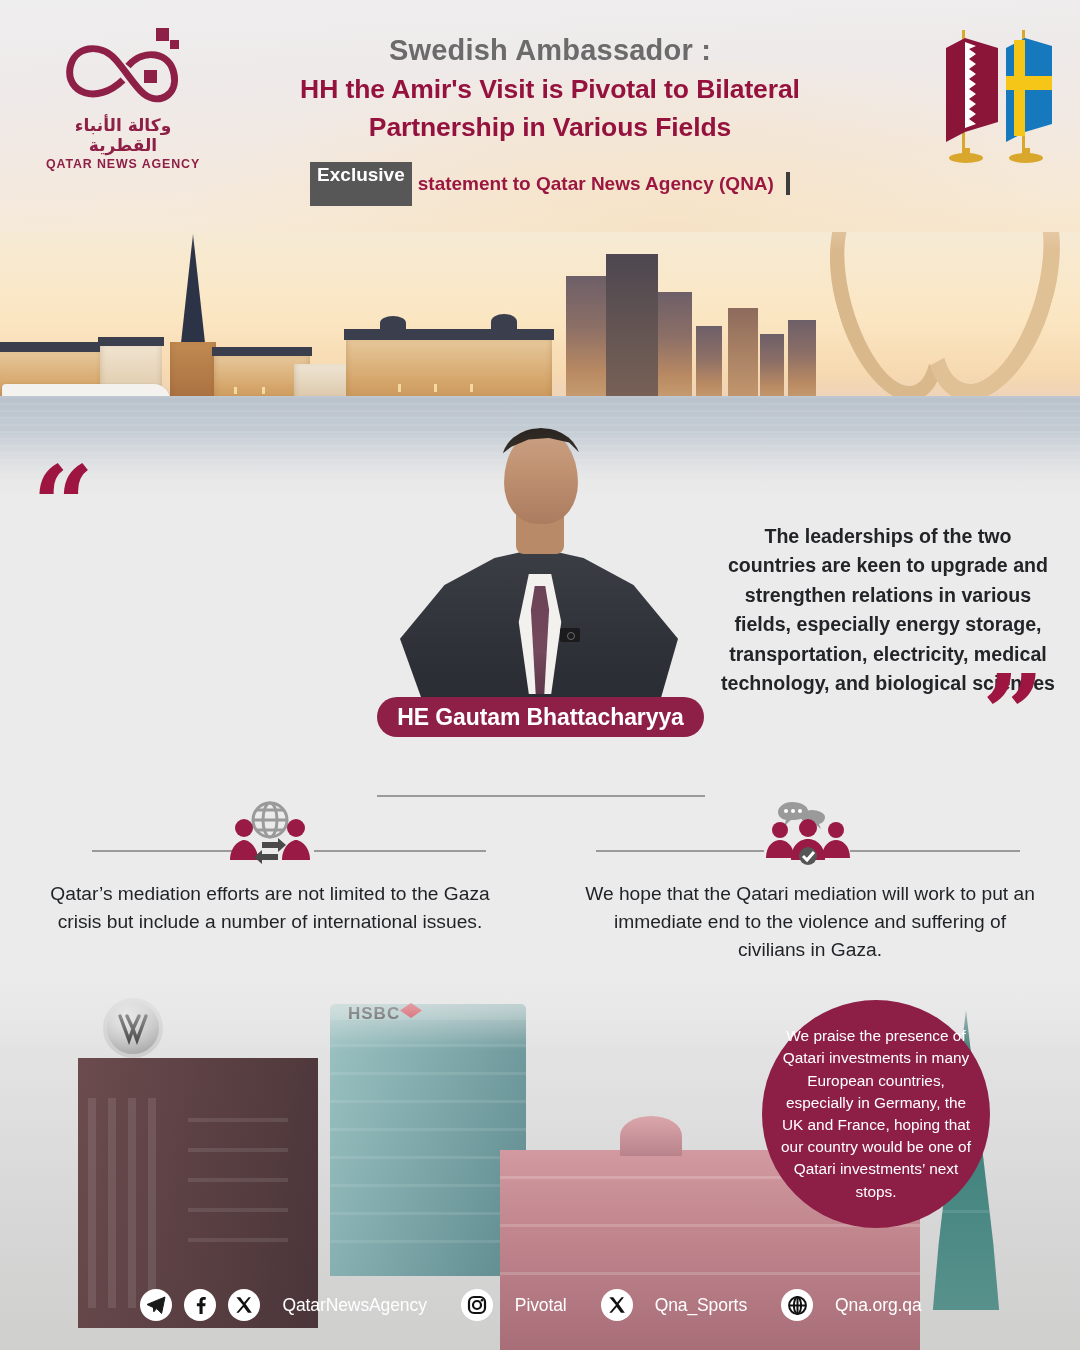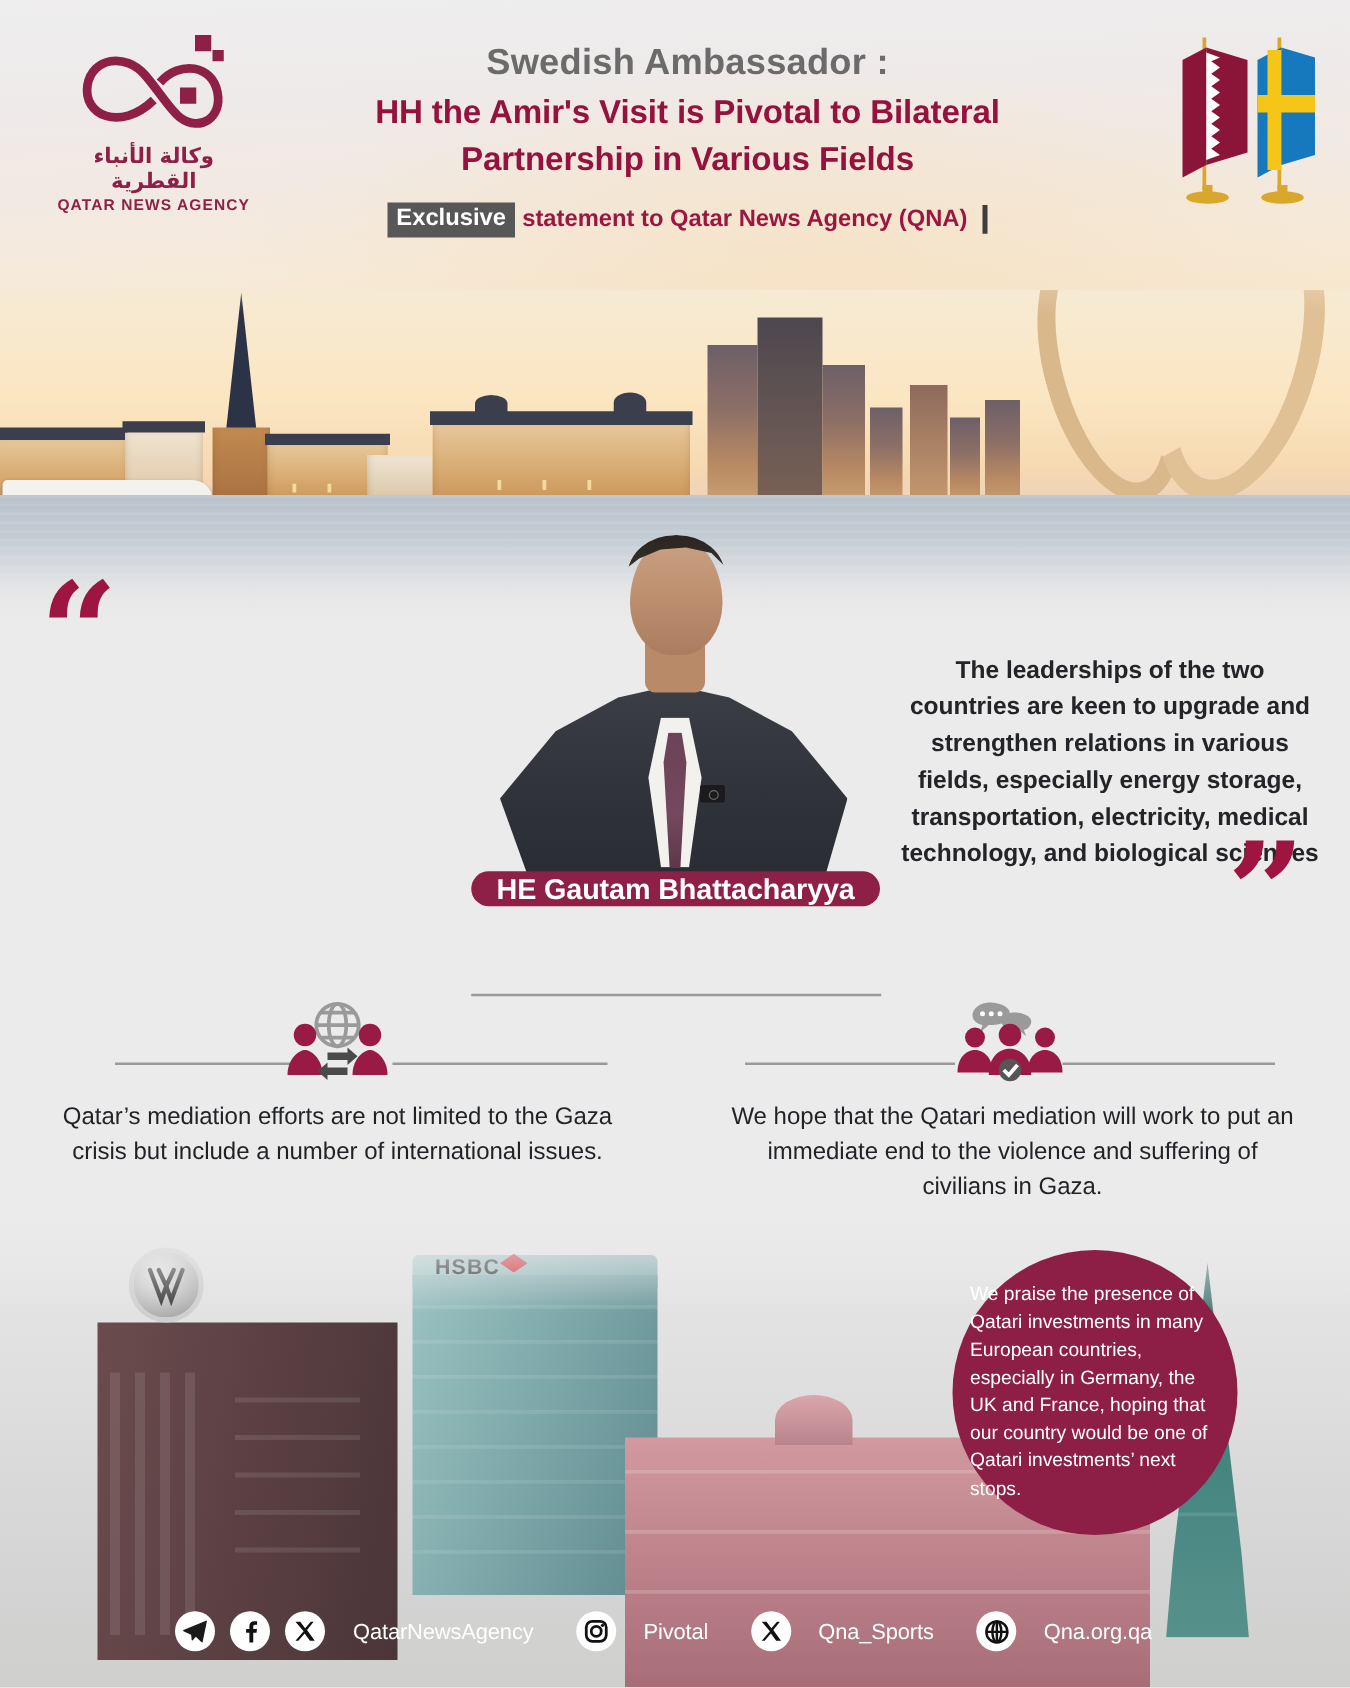--- a/index.html
+++ b/index.html
@@ -26,21 +26,21 @@
     text-align:center; direction:rtl; margin-top:1px; letter-spacing:.3px;}
   .logo .en { font-family:"Liberation Sans", sans-serif; font-size:12.4px; color:#8e1f46; font-weight:bold;
     text-align:center; letter-spacing:.9px; margin-top:2px;}
 
   .head-title {
     position:absolute; left:200px; top:34px; width:700px; text-align:center;
   }
   .kicker { font-size:29px; font-weight:bold; color:#6b6b6b; letter-spacing:.2px; }
   .headline { margin-top:4px; font-size:26.5px; font-weight:bold; color:#95123f; line-height:1.42; letter-spacing:-.1px;}
   .exc-row { margin-top:16px; display:flex; justify-content:center; align-items:center; gap:0px; }
-  .exc-badge { background:#575757; color:#fff; font-weight:bold; font-size:19px; padding:2px 7px 4px 7px; line-height:1.12;}
+  .exc-badge { background:#575757; color:#fff; font-weight:bold; font-size:19px; padding:2px 7px 20px 7px; line-height:1.12;}
   .exc-text { color:#9b1742; font-weight:bold; font-size:19px; padding-left:6px; line-height:1.12;}
   .exc-bar { width:4px; height:23px; background:#3d3d3d; margin-left:12px; }
 
   .flags { position:absolute; right:24px; top:24px; width:120px; height:146px; }
 
   
   .hero { position:absolute; left:0; top:170px; width:1080px; height:330px; overflow:hidden; z-index:1;}
   .hero-sky {
     position:absolute; inset:0;
     background:linear-gradient(180deg,#efe8e0 0%,#f7ead2 22%,#fbe6c2 45%,#f6d9b0 62%,#e8cfc0 74%,#cfd4da 86%,#c2ccd6 100%);
@@ -83,21 +83,21 @@
   .p-neck { position:absolute; left:116px; top:78px; width:48px; height:52px; background:#b98a68; border-radius:8px;}
   .p-head { position:absolute; left:104px; top:6px; width:74px; height:94px;
     background:linear-gradient(180deg,#caa183 0%,#bf9171 45%,#ab7c5f 100%); border-radius:48% 48% 44% 44%/56% 56% 44% 44%; }
   .p-hair { position:absolute; left:102px; top:4px; width:78px; height:36px;
     background:linear-gradient(180deg,#2b2521 0%,#3a322c 100%); border-radius:50% 50% 8% 8%/90% 90% 10% 10%;
     clip-path:polygon(0 55%,6% 22%,24% 4%,50% 0,76% 4%,94% 22%,100% 55%,100% 70%,86% 40%,60% 28%,34% 32%,12% 52%,0 72%); }
   .p-mic { position:absolute; left:160px; bottom:74px; width:20px; height:14px; background:#1b1b1d; border-radius:2px;}
   .p-mic:after{content:"";position:absolute;left:7px;top:4px;width:6px;height:6px;border:1px solid #6a6a6a;border-radius:50%;}
 
   
-  .namebadge { position:absolute; left:377px; top:697px; width:327px; height:28px;
+  .namebadge { position:absolute; left:377px; top:697px; width:327px; height:40px;
     background:#8e1f46; border-radius:20px; display:flex; align-items:center; justify-content:center; z-index:8;}
   .namebadge span { color:#fff; font-size:23px; font-weight:bold; letter-spacing:-.1px;}
   .role { position:absolute; left:360px; top:742px; width:360px; text-align:center; z-index:8;
     font-size:17.5px; font-weight:bold; color:#4b4b4b; line-height:1.36;}
   .role-rule { position:absolute; left:377px; top:795px; width:328px; height:2px; background:#9a9a9a; z-index:8;}
 
   
   .qmark { position:absolute; color:#9d1540; font-family:"DejaVu Serif", serif; font-weight:bold; z-index:8; }
   .qm-open { left:32px; top:452px; font-size:108px; line-height:1; }
   .qm-close { right:36px; top:660px; font-size:108px; line-height:1; }
@@ -133,21 +133,21 @@
     background:linear-gradient(110deg,#a9cccb,#7da7a9); border-radius:5px 5px 0 0;}
   .harrods { position:absolute; left:500px; bottom:0px; width:420px; height:200px;
     background:linear-gradient(180deg,#d29aa0 0%,#c1868e 40%,#a86e78 100%); }
   .shard { position:absolute; left:930px; bottom:40px; width:72px; height:300px;
     background:linear-gradient(180deg,#4c7d79 0%,#3f817c 40%,#58918c 100%);
     clip-path:polygon(50% 0,88% 78%,96% 100%,4% 100%,12% 78%);}
   .city-win { position:absolute; background:rgba(255,255,255,.10);}
 
   .circle-quote { position:absolute; right:90px; top:1000px; width:228px; height:228px; border-radius:50%;
     background:#8d1f46; z-index:9; display:flex; align-items:center; justify-content:center; padding:14px;}
-  .circle-quote span { color:#fff; font-size:15.4px; line-height:1.44; text-align:left; display:block;}
+  .circle-quote span { color:#fff; font-size:15.4px; line-height:1.44; text-align:center; display:block;}
 
   
   .footer { position:absolute; left:0; top:1282px; width:1080px; height:46px; z-index:10;
     display:flex; align-items:center; justify-content:center; gap:16px; }
   .sico { width:32px; height:32px; border-radius:50%; background:#fff; display:flex; align-items:center; justify-content:center;
     margin-right:-4px; position:relative; }
   .sico svg { display:block; }
   .slabel { color:#fff; font-size:17.5px; margin-left:10px; margin-right:18px; letter-spacing:-.1px; }
 </style>
 </head>

